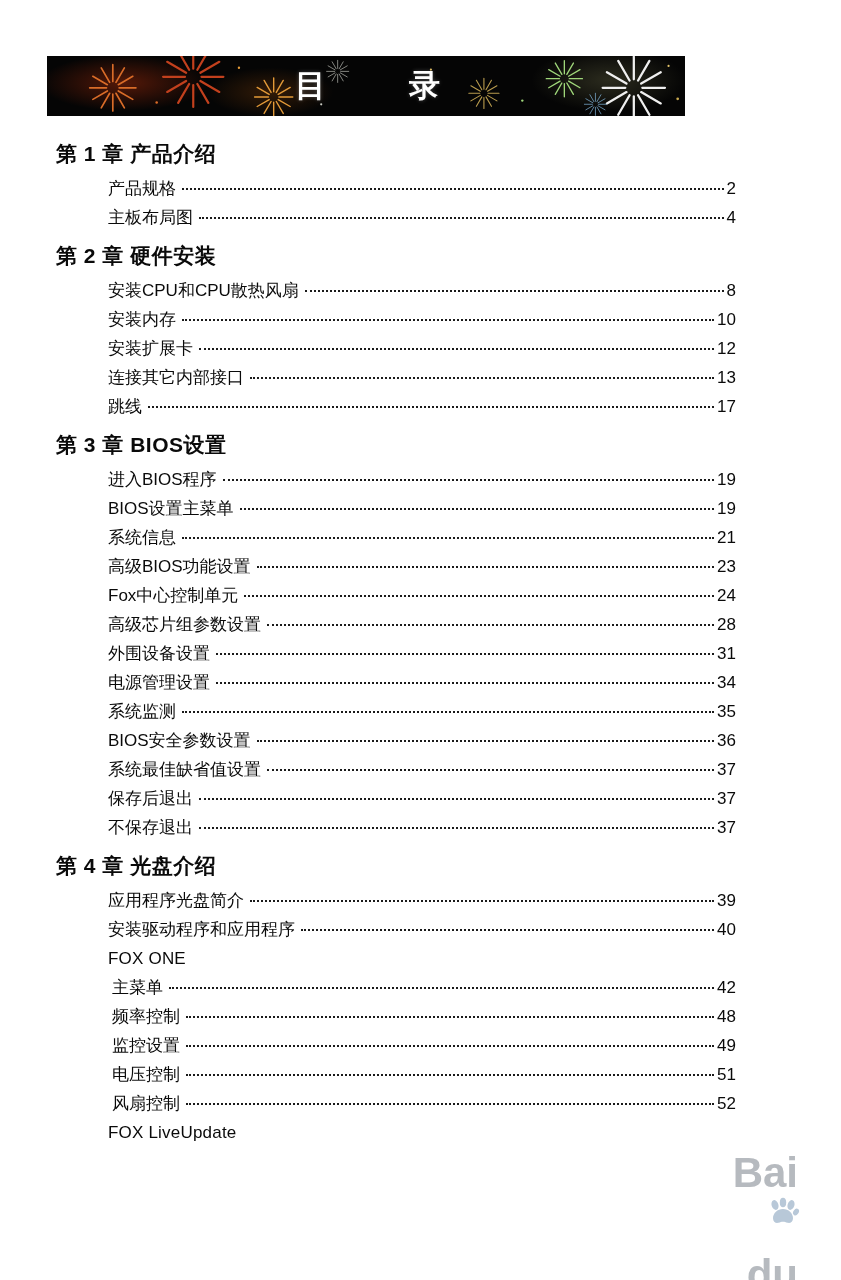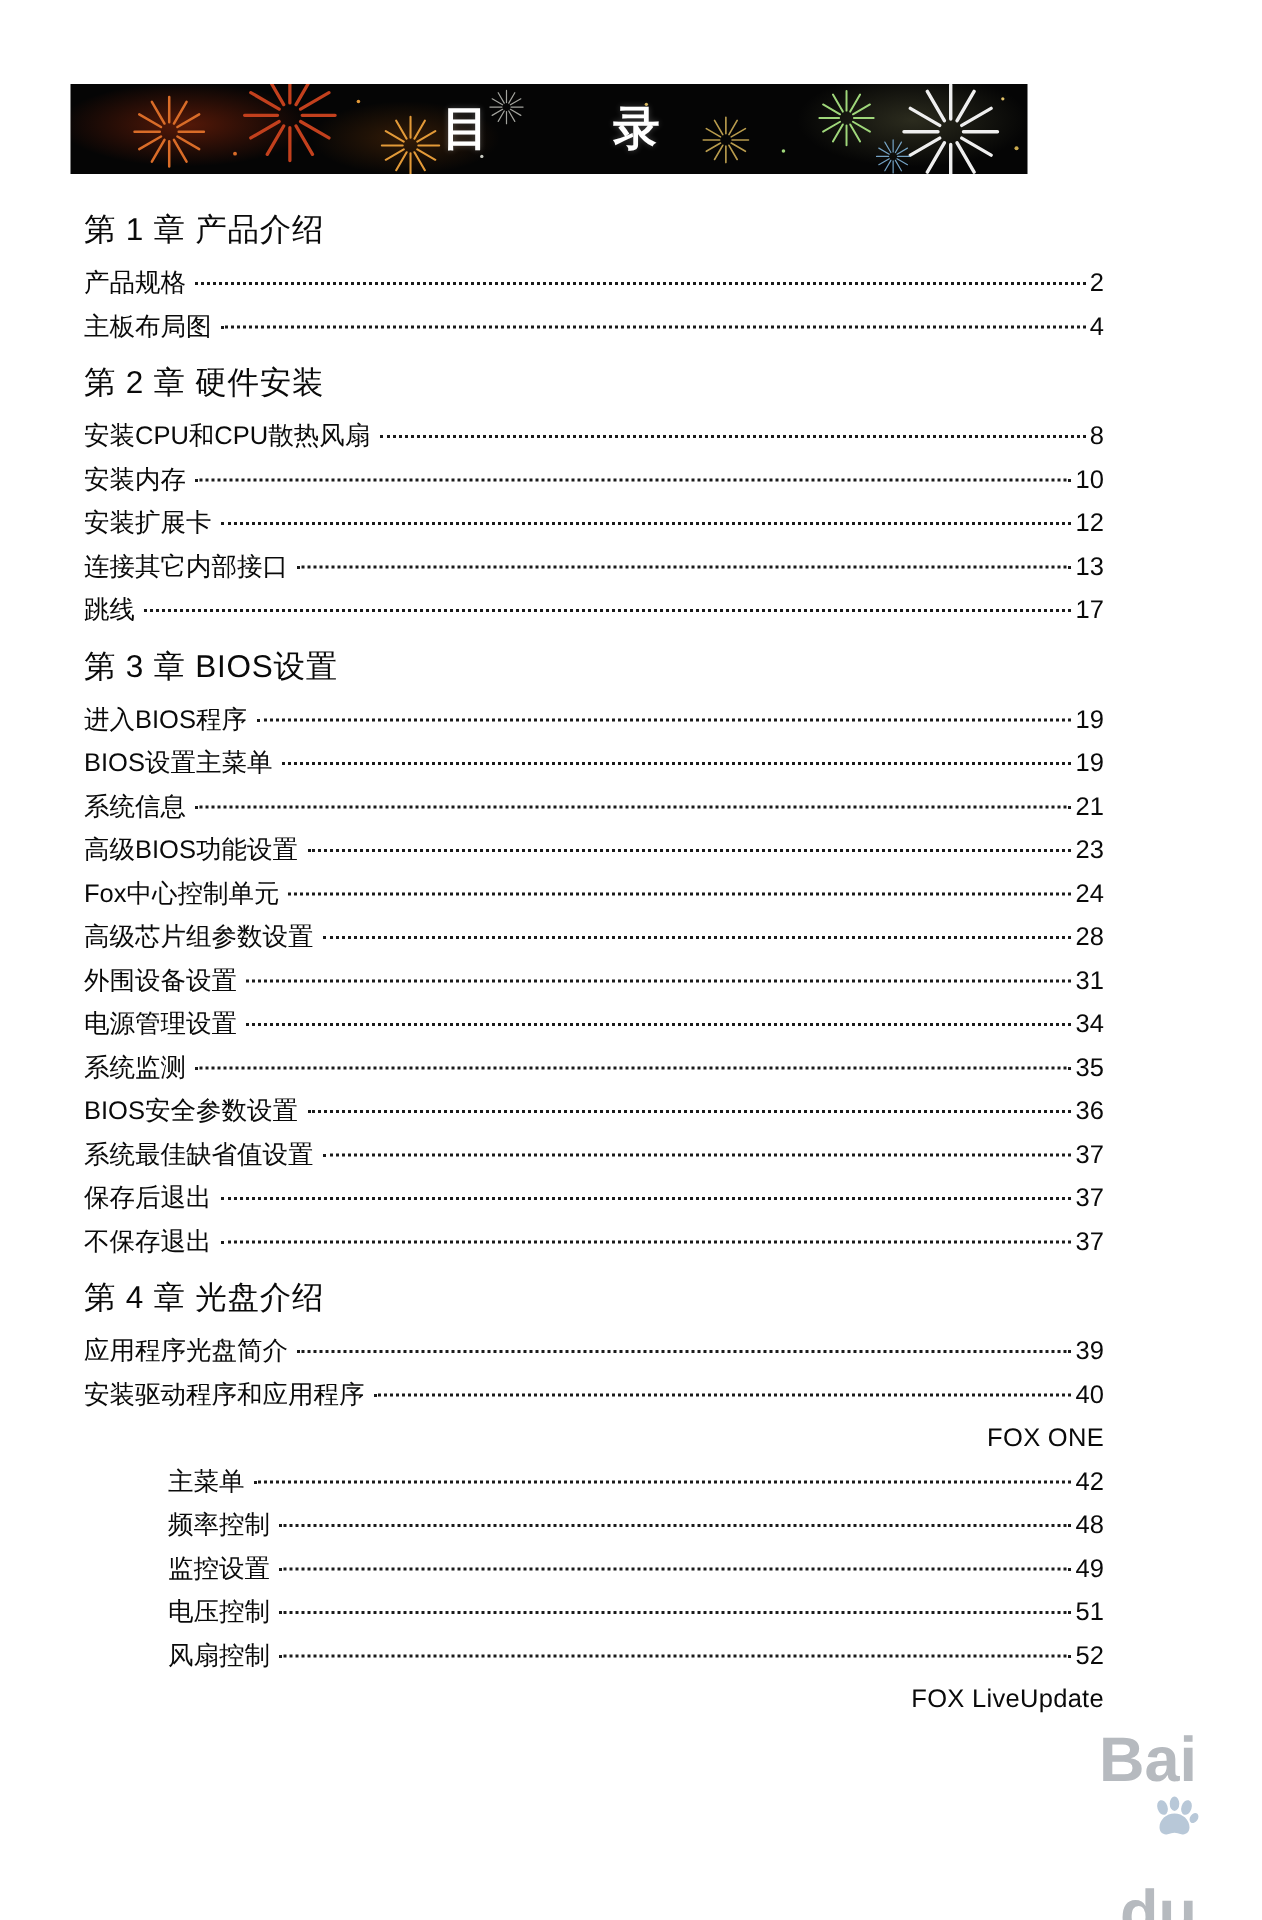--- a/index.html
+++ b/index.html
@@ -33,36 +33,37 @@
   
   .toc{
     position:absolute;left:56px;top:130px;right:105px;
     z-index:1;
   }
   .chapter{
     font-size:21px;line-height:30px;
     margin:9px 0 5px 0;
     color:#0a0a0a;
     letter-spacing:.5px;
+    font-weight:bold;
   }
   .row{
     display:flex;align-items:baseline;
     font-size:17px;line-height:29px;
     color:#0a0a0a;
   }
   .row .lab{white-space:nowrap;}
   .row .dots{
     flex:1;
     border-bottom:2px dotted #1a1a1a;
     margin:0 3px 0 6px;
     position:relative;top:-4px;
     min-width:10px;
   }
   .row .pg{white-space:nowrap;}
-  .lvl1{justify-content:flex-end;}
+  .lvl1{margin-left:52px;}
   .lvl2{margin-left:56px;}
   .subhead .lab{letter-spacing:.2px;}
   
   .watermark{
     position:absolute;left:588px;top:1150px;width:210px;
     z-index:0;
     text-align:right;
   }
   .wm-row{
     font-weight:700;font-size:42px;line-height:46px;

